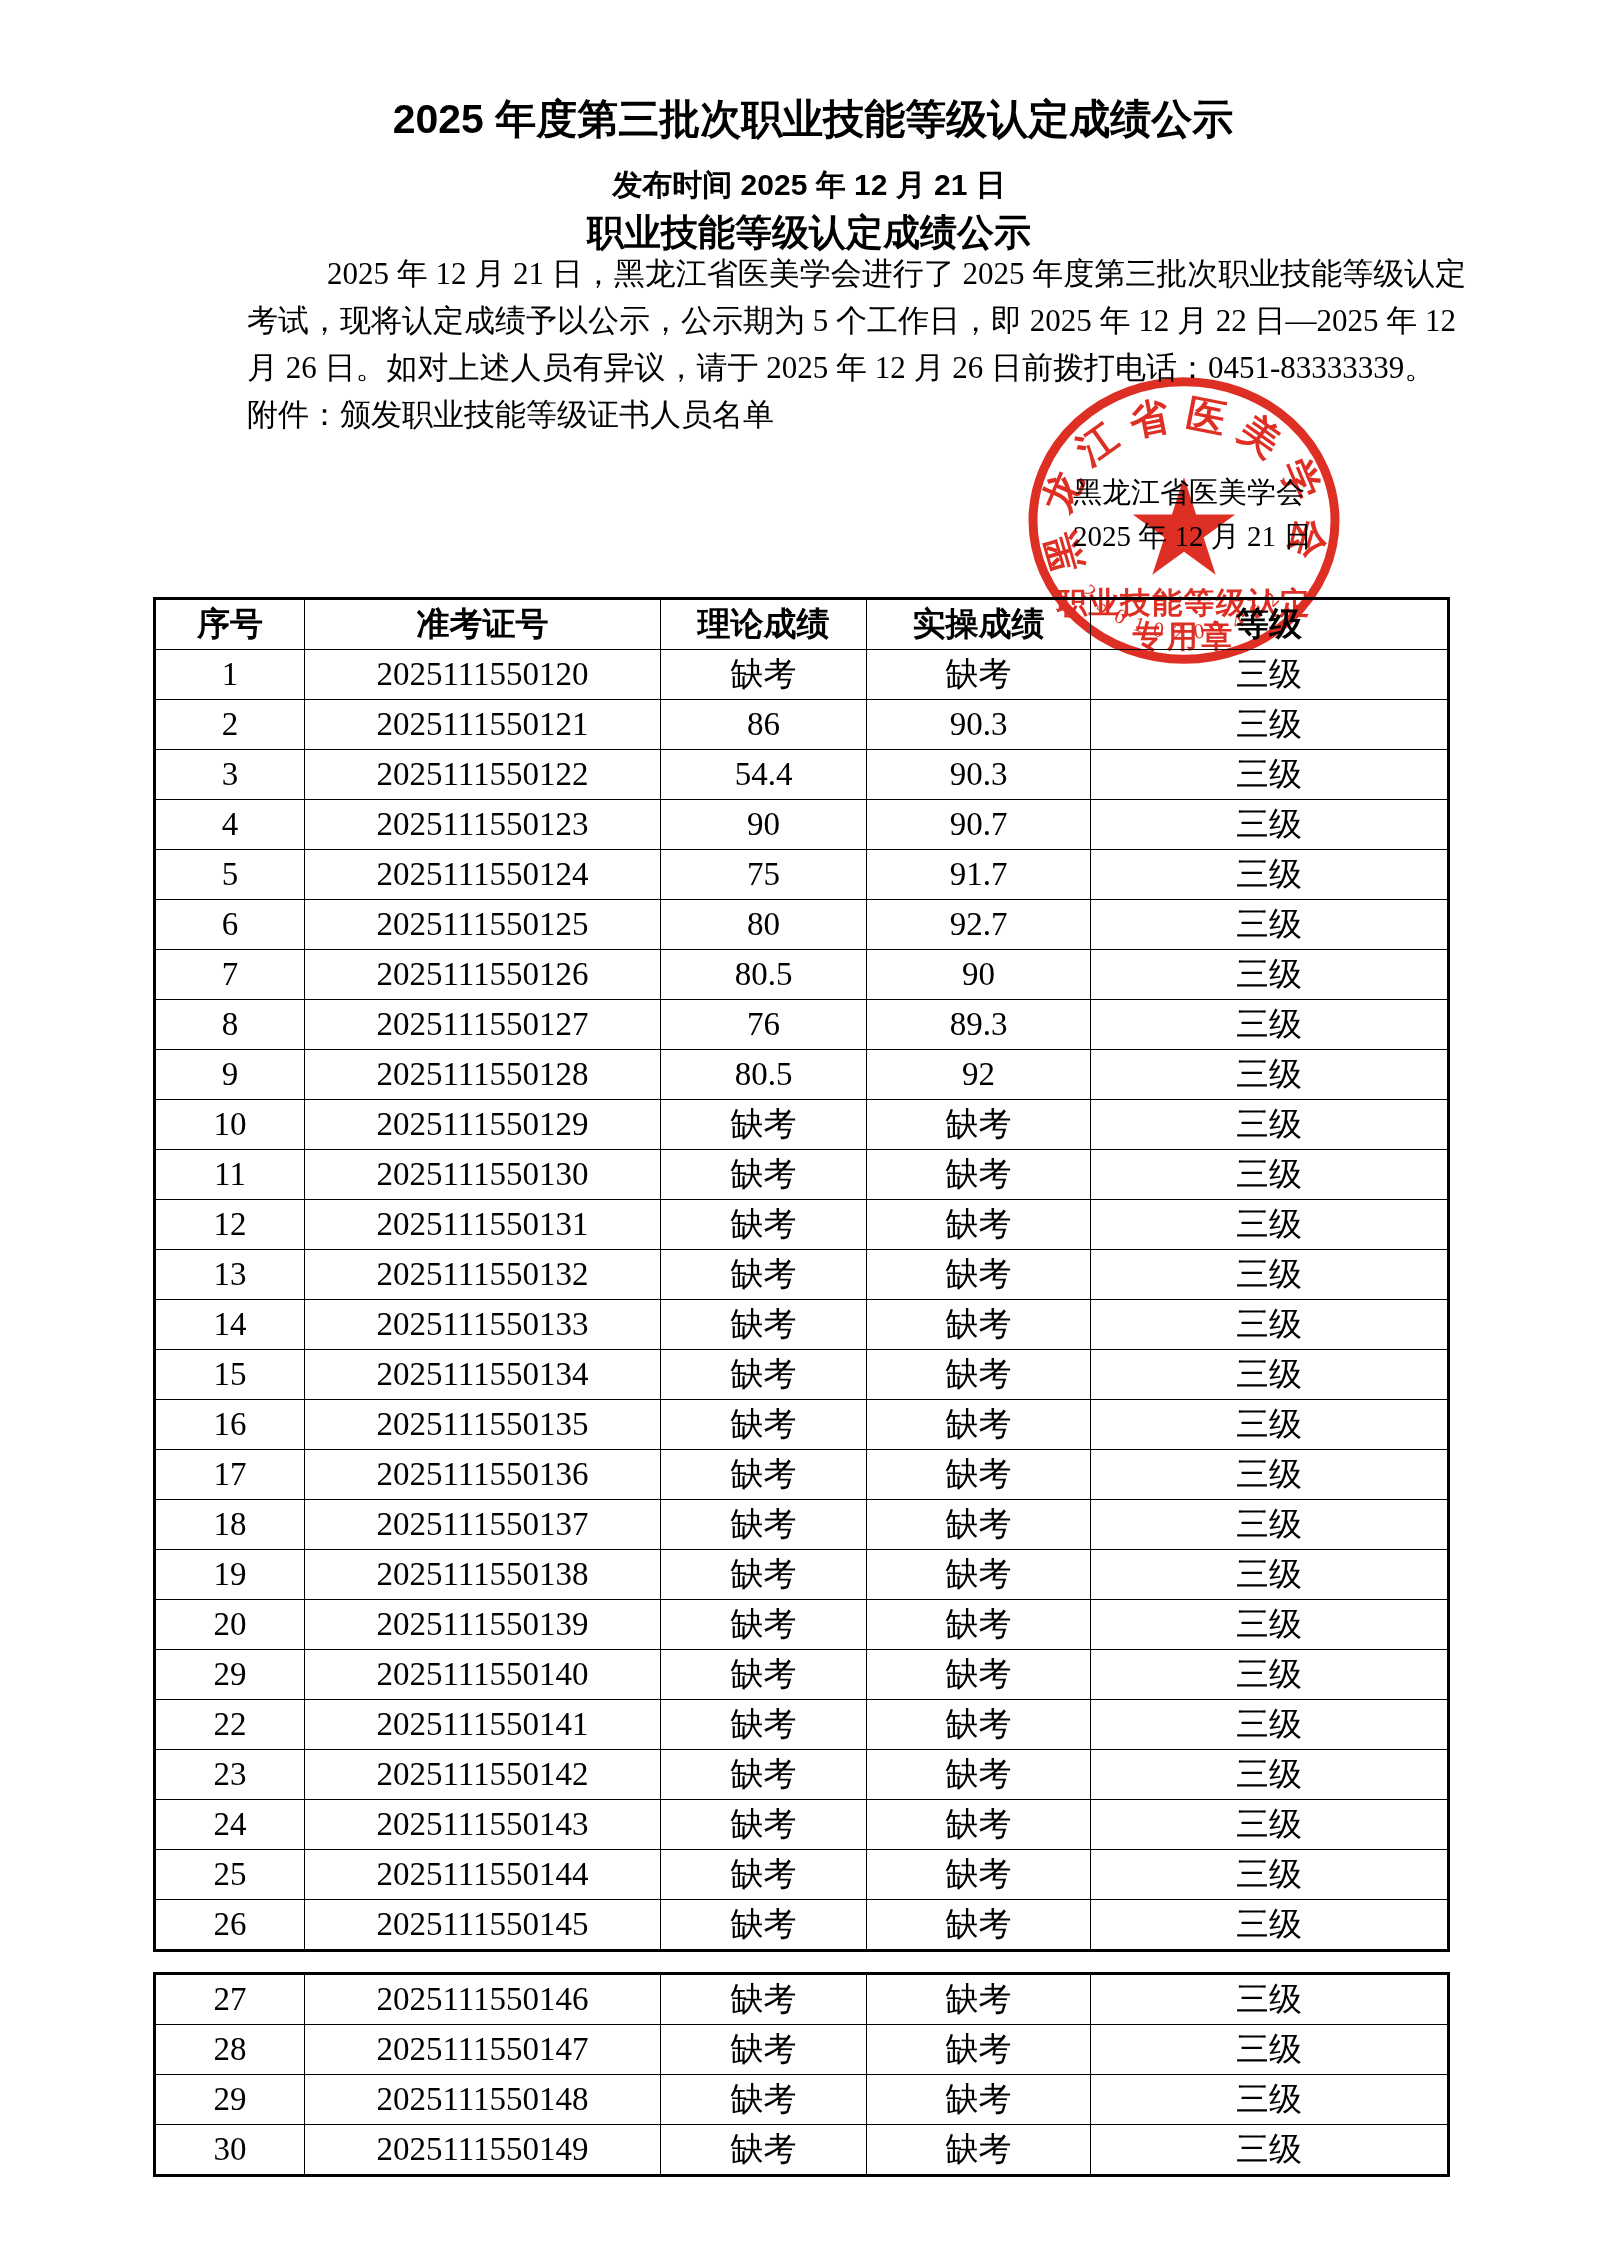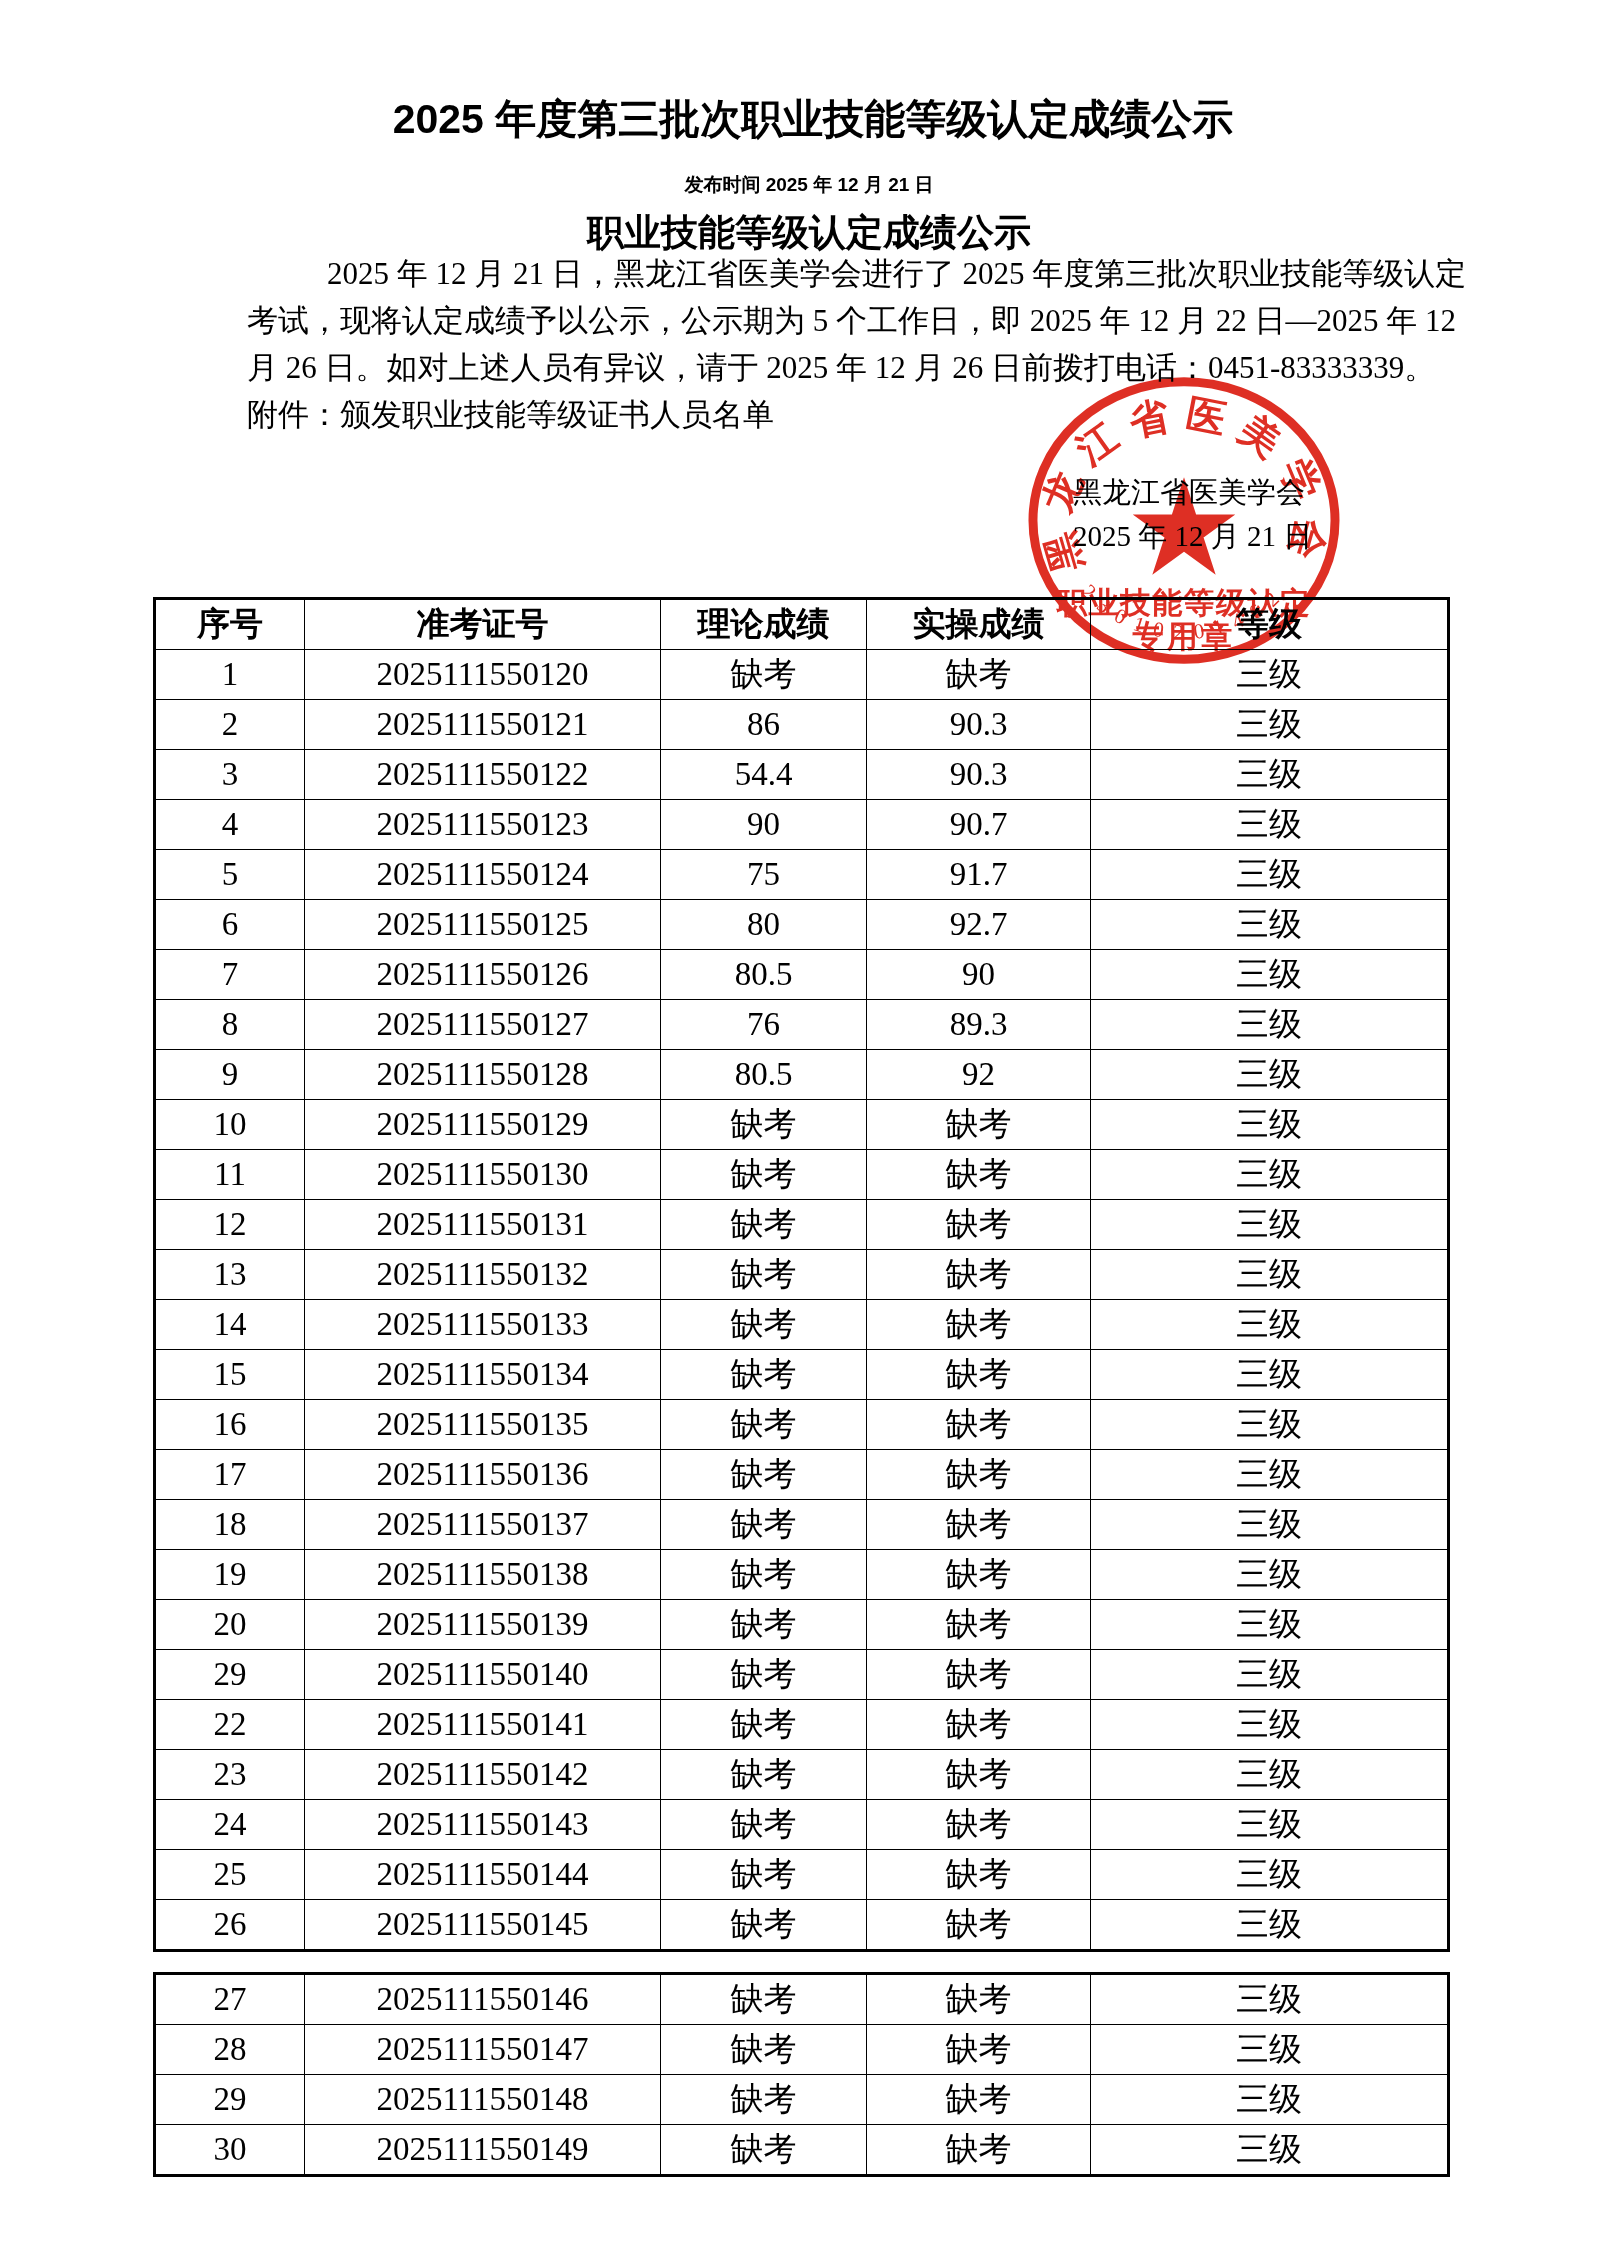--- a/index.html
+++ b/index.html
@@ -1,21 +1,21 @@
 <!DOCTYPE html>
 <html style="font-size:13px"><head>
 <meta charset="utf-8">
 <style>
   html,body{margin:0;padding:0;background:#e8e8e8;}
   .page{position:relative;width:1618px;height:2261px;background:#ffffff;margin:0 auto;
         font-family:"Liberation Serif",serif;color:#000;overflow:hidden;}
   .title{position:absolute;top:91px;left:0;width:100%;text-align:center;margin:4px;
          font-family:"Liberation Sans",sans-serif;font-weight:bold;font-size:41px;line-height:49px;}
   .publish{position:absolute;top:170px;left:0;width:100%;text-align:center;
-         font-family:"Liberation Sans",sans-serif;font-weight:bold;font-size:19px;line-height:29px;}
+         font-family:"Liberation Sans",sans-serif;font-weight:bold;font-size:30px;line-height:29px;}
   .subtitle{position:absolute;top:212px;left:0;width:100%;text-align:center;margin:0;
          font-family:"Liberation Sans",sans-serif;font-weight:bold;font-size:37px;line-height:41px;}
   .bodytext{position:absolute;left:247px;top:250px;font-size:31px;line-height:47px;white-space:nowrap;}
   .bodytext .indent{padding-left:80px;}
   .signature{position:absolute;left:1073px;top:470px;font-size:29px;line-height:44px;z-index:6;}
   .seal{position:absolute;left:1024px;top:371px;width:320px;height:299px;z-index:5;
         mix-blend-mode:multiply;opacity:.95;}
   .seal svg{width:100%;height:100%;}
   table.results{position:absolute;left:153px;width:1294px;border-collapse:collapse;table-layout:fixed;
         border:3.3px solid #000;z-index:1;}

